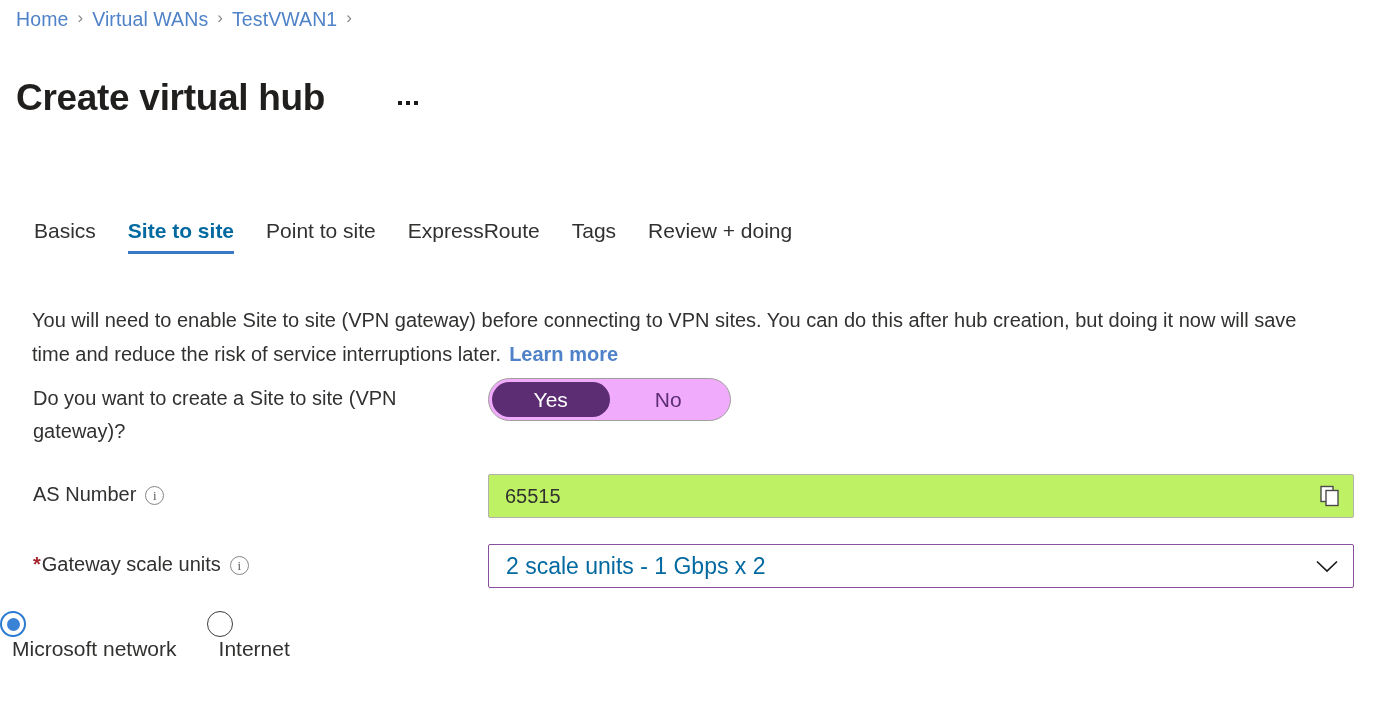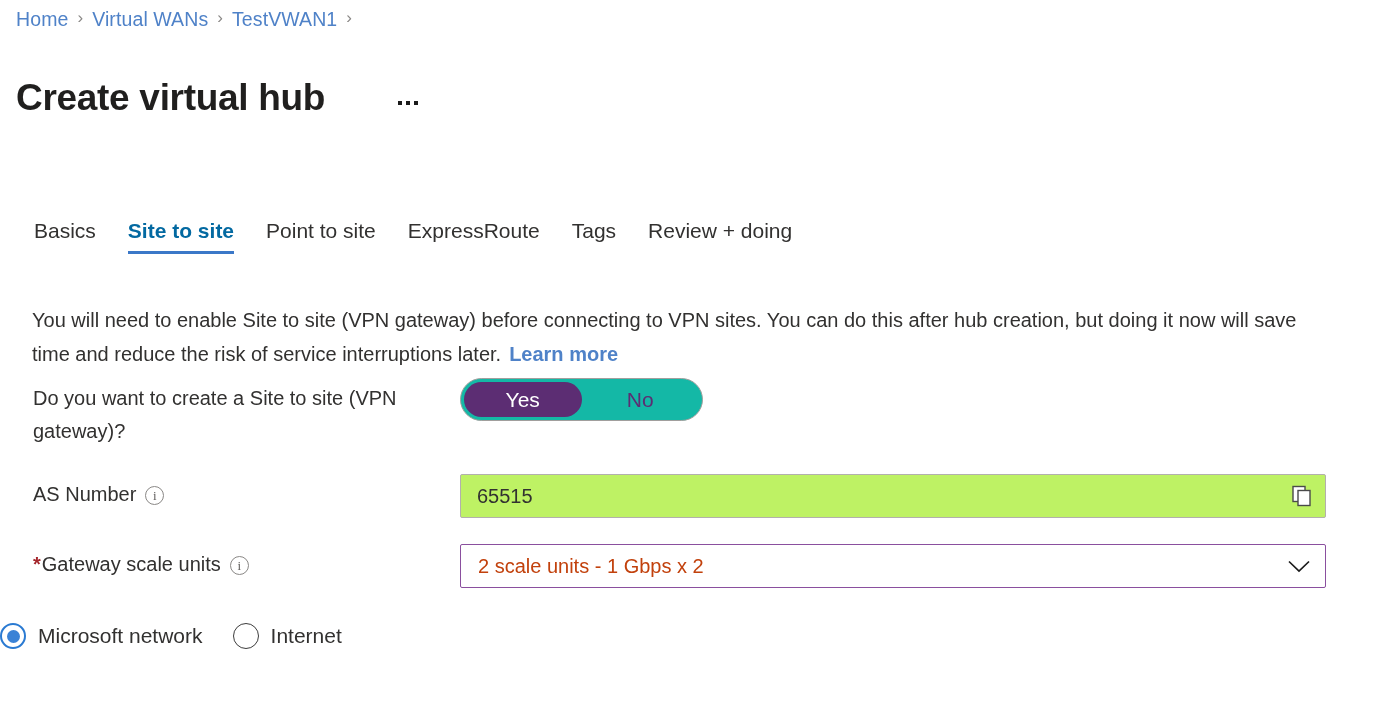--- a/index.html
+++ b/index.html
@@ -131,20 +131,21 @@
     position: absolute;
     left: 0;
     top: 378px;
     width: 1385px;
   }
   .form-row {
     position: relative;
     display: flex;
     align-items: flex-start;
     margin-bottom: 26px;
+    gap: 28px;
   }
   .field-label {
     width: 460px;
     padding-left: 33px;
     padding-top: 4px;
     font-size: 20px;
     line-height: 33px;
     color: #323130;
     display: block;
   }
@@ -174,21 +175,21 @@
   }
   .field-control { flex: 1; }
 
   
   .choice-toggle {
     display: inline-flex;
     align-items: center;
     border: 1px solid #a19f9d;
     border-radius: 22px;
     height: 43px;
-    background: #14b8a6;
+    background: #f0abfc;
     padding: 3px;
     min-width: 243px;
     cursor: pointer;
     user-select: none;
   }
   .choice-opt {
     flex: 1;
     text-align: center;
     font-size: 21px;
     line-height: 35px;
@@ -243,22 +244,22 @@
     position: relative;
     width: 866px;
     height: 44px;
   }
   .select-box {
     width: 100%;
     height: 44px;
     border: 1px solid #8a4f9e;
     border-radius: 2px;
     background: #ffffff;
-    font-size: 20px;
-    color: #c2410c;
+    font-size: 23px;
+    color: #0369a1;
     display: flex;
     align-items: center;
     padding: 0 46px 0 17px;
     cursor: pointer;
     white-space: nowrap;
     overflow: hidden;
   }
   .chevron {
     position: absolute;
     right: 16px;
@@ -271,23 +272,24 @@
 
   
   .radio-group {
     display: flex;
     align-items: center;
     gap: 30px;
     height: 44px;
   }
   .radio-item {
     display: flex;
-    align-items: center;
+    align-items: flex-start;
     cursor: pointer;
     user-select: none;
+    flex-direction: column;
   }
   .radio-mark {
     width: 26px;
     height: 26px;
     border-radius: 50%;
     border: 1.8px solid #3c3c3c;
     background: #ffffff;
     display: inline-block;
     position: relative;
     flex: none;

